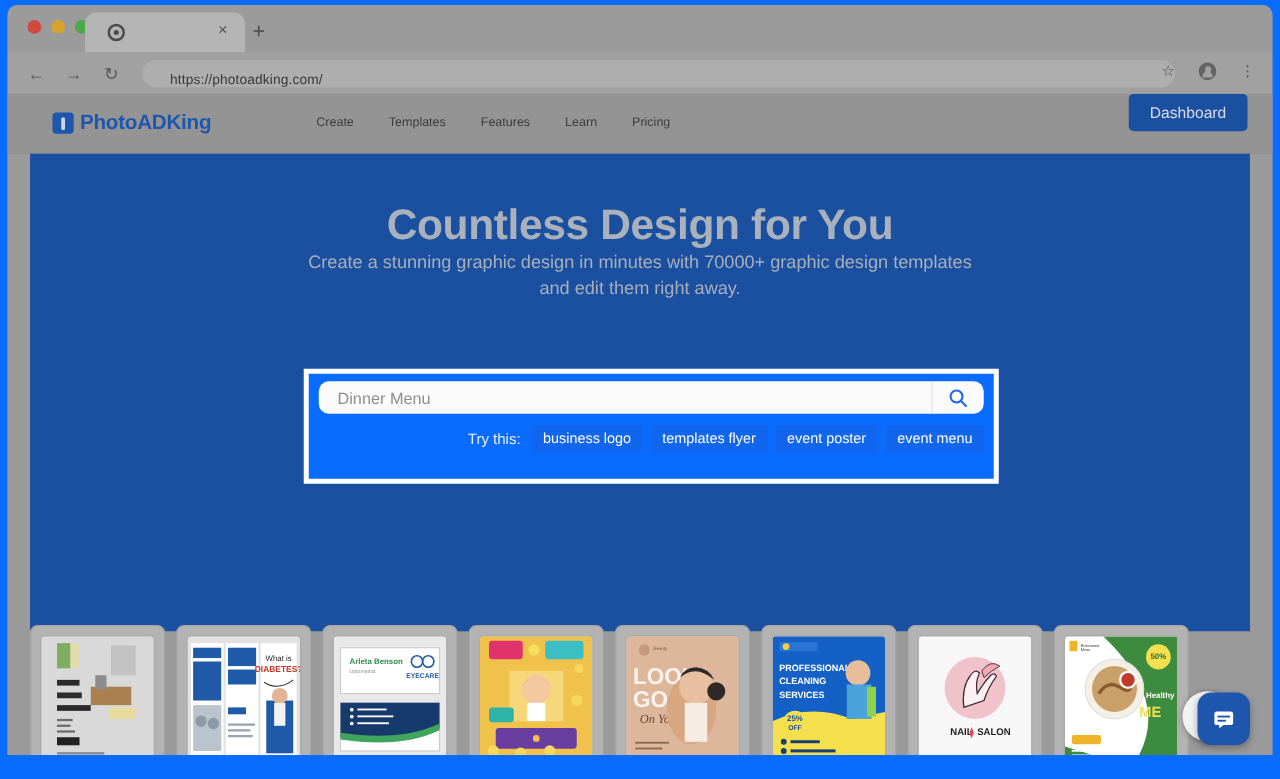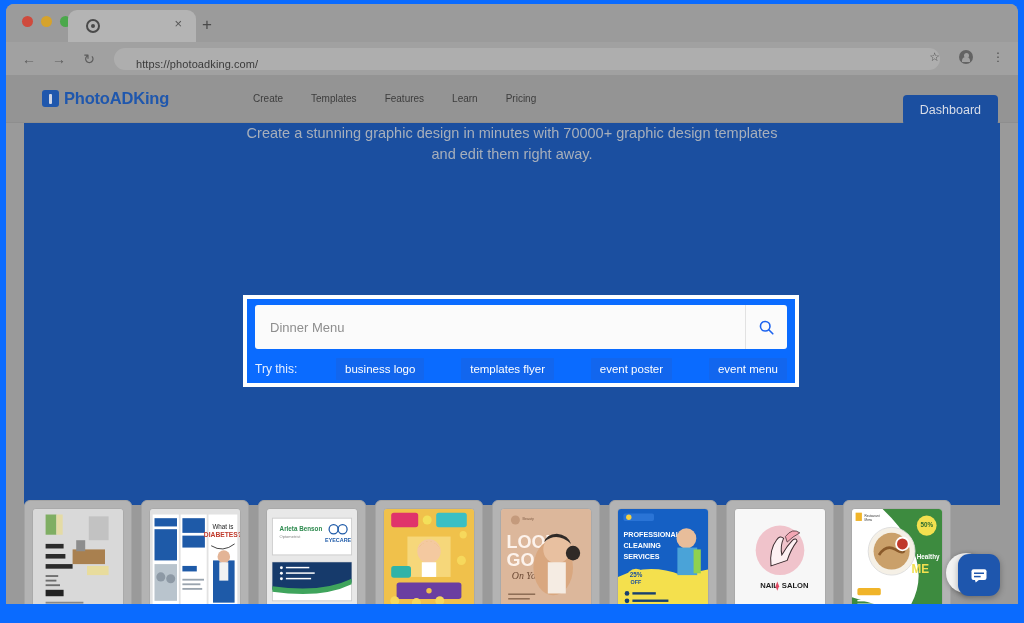--- a/index.html
+++ b/index.html
@@ -112,21 +112,21 @@
   #logo .mark:after {
     content: ""; position: absolute; left: 7px; top: 3.5px;
     width: 3px; height: 10px; background: #cfd6e6; border-radius: 1px;
   }
   #logo .txt { font-size: 16.5px; font-weight: bold; color: #1f57ad; letter-spacing: -.2px; }
 
   #navlinks { display: flex; gap: 28px; margin-left: 38px; }
   #navlinks a { font-size: 10px; color: #3d3d3d; text-decoration: none; }
 
   #dashboard {
-    position: absolute; right: 20px; top: 20px;
+    position: absolute; right: 20px; top: 0;
     background: #1b4fa0; color: #d8dde8;
     font-size: 12.5px;
     padding: 8px 17px;
     border: none; border-radius: 4px;
     cursor: pointer;
     font-family: "Liberation Sans", sans-serif;
   }
 
   
   #hero {
@@ -153,42 +153,42 @@
   
   #searchhl {
     position: absolute;
     left: 219px; top: 172px;
     width: 556px; height: 92px;
     border: 4px solid #ffffff;
     background: #0a6bff;
     padding: 6px 8px 8px 8px;
   }
   #searchrow {
-    height: 44px;
+    height: 26px;
     background: #fbfbfb;
-    border-radius: 3px;
+    border-radius: 8px;
     display: flex; align-items: center;
   }
   #searchrow input {
     flex: 1;
     border: none; outline: none; background: transparent;
     font-size: 13px; color: #3c3c3c;
     padding-left: 15px;
     font-family: "Liberation Sans", sans-serif;
   }
   #searchrow input::placeholder { color: #8e8e8e; }
   #searchbtn {
     width: 42px; height: 100%;
     border: none; border-left: 1px solid #e2e2e2;
     background: transparent; cursor: pointer;
     display: flex; align-items: center; justify-content: center;
   }
   #trythis {
     margin-top: 9px;
-    display: flex; align-items: center; justify-content: space-between;
+    display: flex; align-items: center; justify-content: flex-end;
     gap: 7px;
   }
   #trythis .lbl { font-size: 12px; color: #e8f0ff; margin-right: 2px; }
   #trythis .chip {
     background: #1266ee;
     color: #ffffff;
     font-size: 11.5px;
     padding: 5px 9px;
     border-radius: 1px;
     border: none;
@@ -291,20 +291,21 @@
           <a href="#">Create</a>
           <a href="#">Templates</a>
           <a href="#">Features</a>
           <a href="#">Learn</a>
           <a href="#">Pricing</a>
         </nav>
         <button id="dashboard">Dashboard</button>
       </div>
 
       <div id="hero">
+        <h1 id="h1">Countless Design for You</h1>
         <div id="sub">
           <div>Create a stunning graphic design in minutes with 70000+ graphic design templates</div>
           <div>and edit them right away.</div>
         </div>
 
         <div id="searchhl">
           <div id="searchrow">
             <input type="text" placeholder="Dinner Menu" style="">
             <button id="searchbtn">
               <svg width="17" height="17" viewBox="0 0 20 20">

